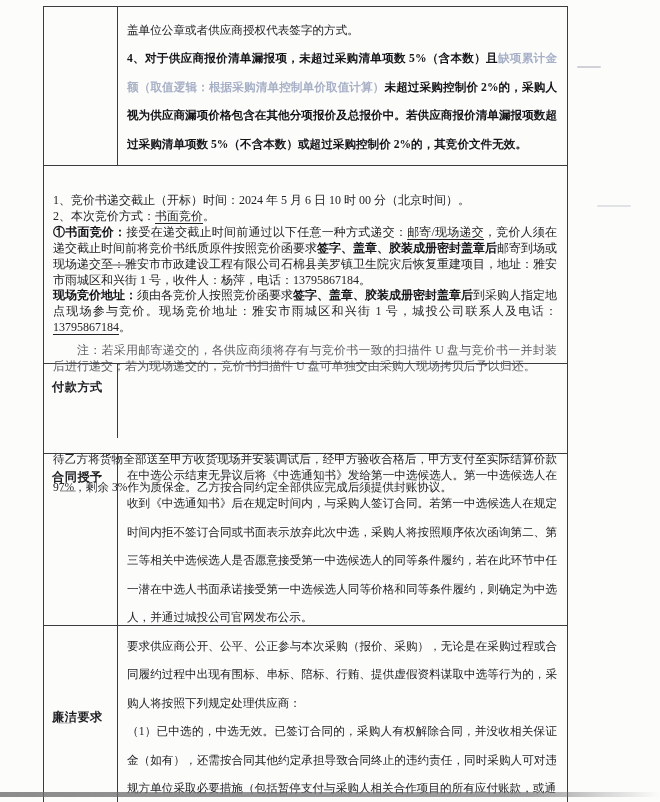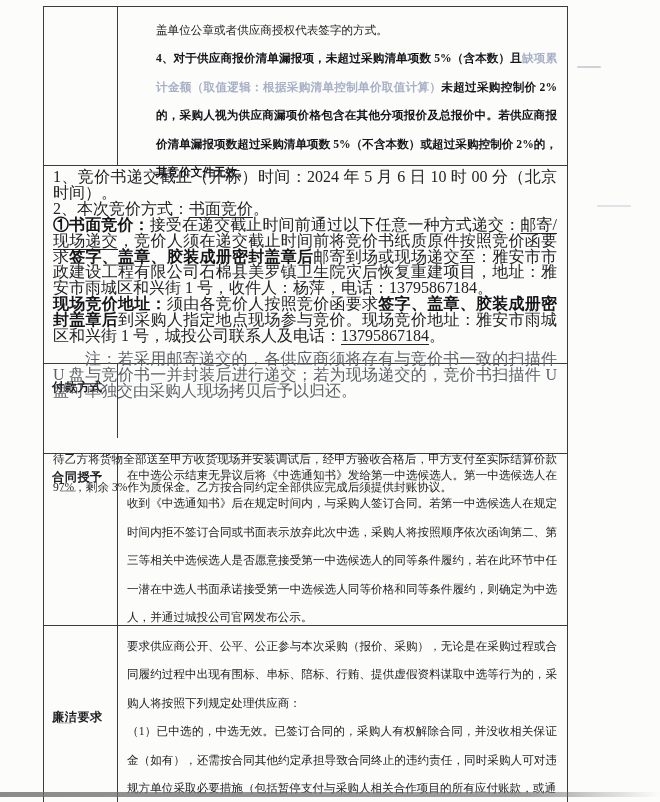--- a/index.html
+++ b/index.html
@@ -28,25 +28,25 @@
     font-size:12.2px;font-weight:700;line-height:30px;
     color:#1d1d22;letter-spacing:.5px;
   }
   .t-content{
     flex:1 1 auto;box-sizing:border-box;
     padding:8px 10px 0 9px;
     font-size:11.6px;line-height:28.4px;
   }
   .para{margin:0;text-align:justify;text-justify:inter-ideograph;}
   
-  .row-continuation{height:159px;gap:29px;}
+  .row-continuation{height:159px;}
   .row-continuation .t-content{padding-top:10px;}
   .row-bid-submission{height:198px;}
   .row-bid-submission .t-label{padding-top:11px;}
-  .row-bid-submission .t-content{padding-top:3px;font-size:16px;line-height:15.9px;}
+  .row-bid-submission .t-content{padding-top:3px;font-size:12px;line-height:15.9px;margin-top:24px;}
   .row-payment-method{height:90px;flex-direction:column;}
   .row-contract-award{height:172px;}
   .row-integrity{height:177px;}
   .row-integrity .t-label{padding-top:76px;}
   .row-integrity .t-content{padding-top:7px;}
   
   .seg-b{font-weight:700;color:#141419;}
   .seg-u{text-decoration:underline;text-underline-offset:2.5px;}
   .seg-faded{color:#a7b0c6;font-weight:700;}
   .para-note{color:#5d6066;text-indent:2em;margin-top:7px;}

